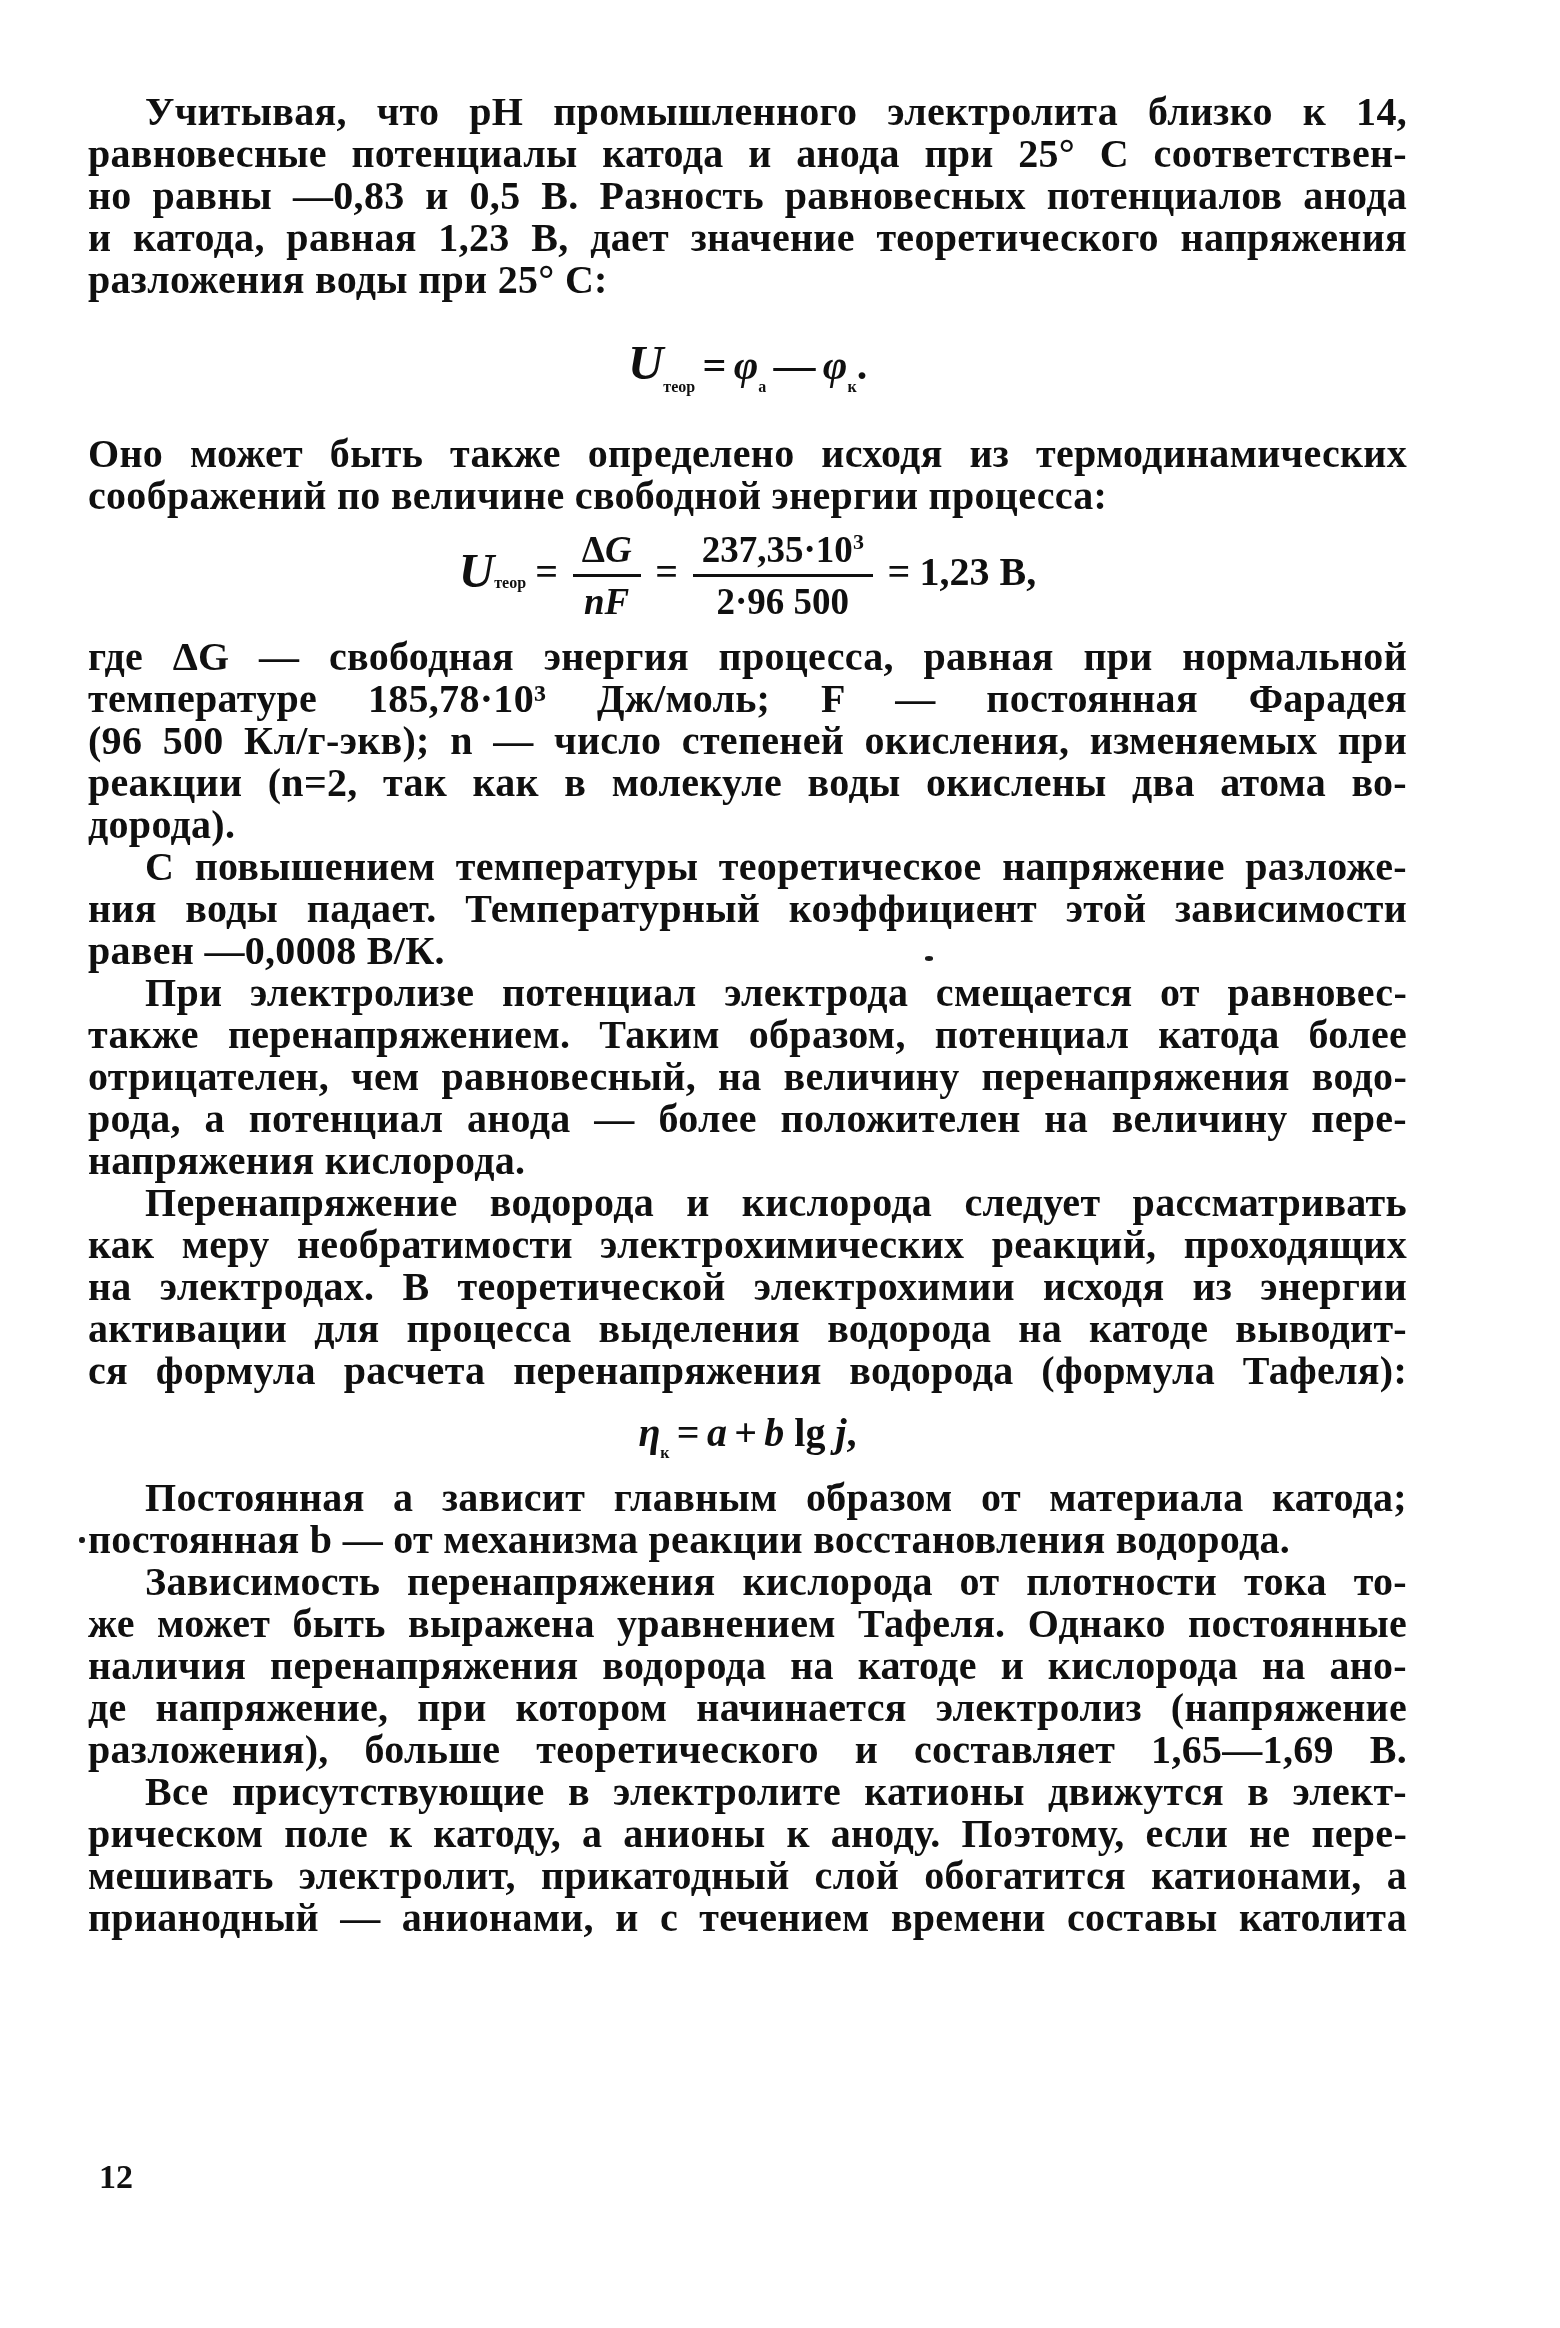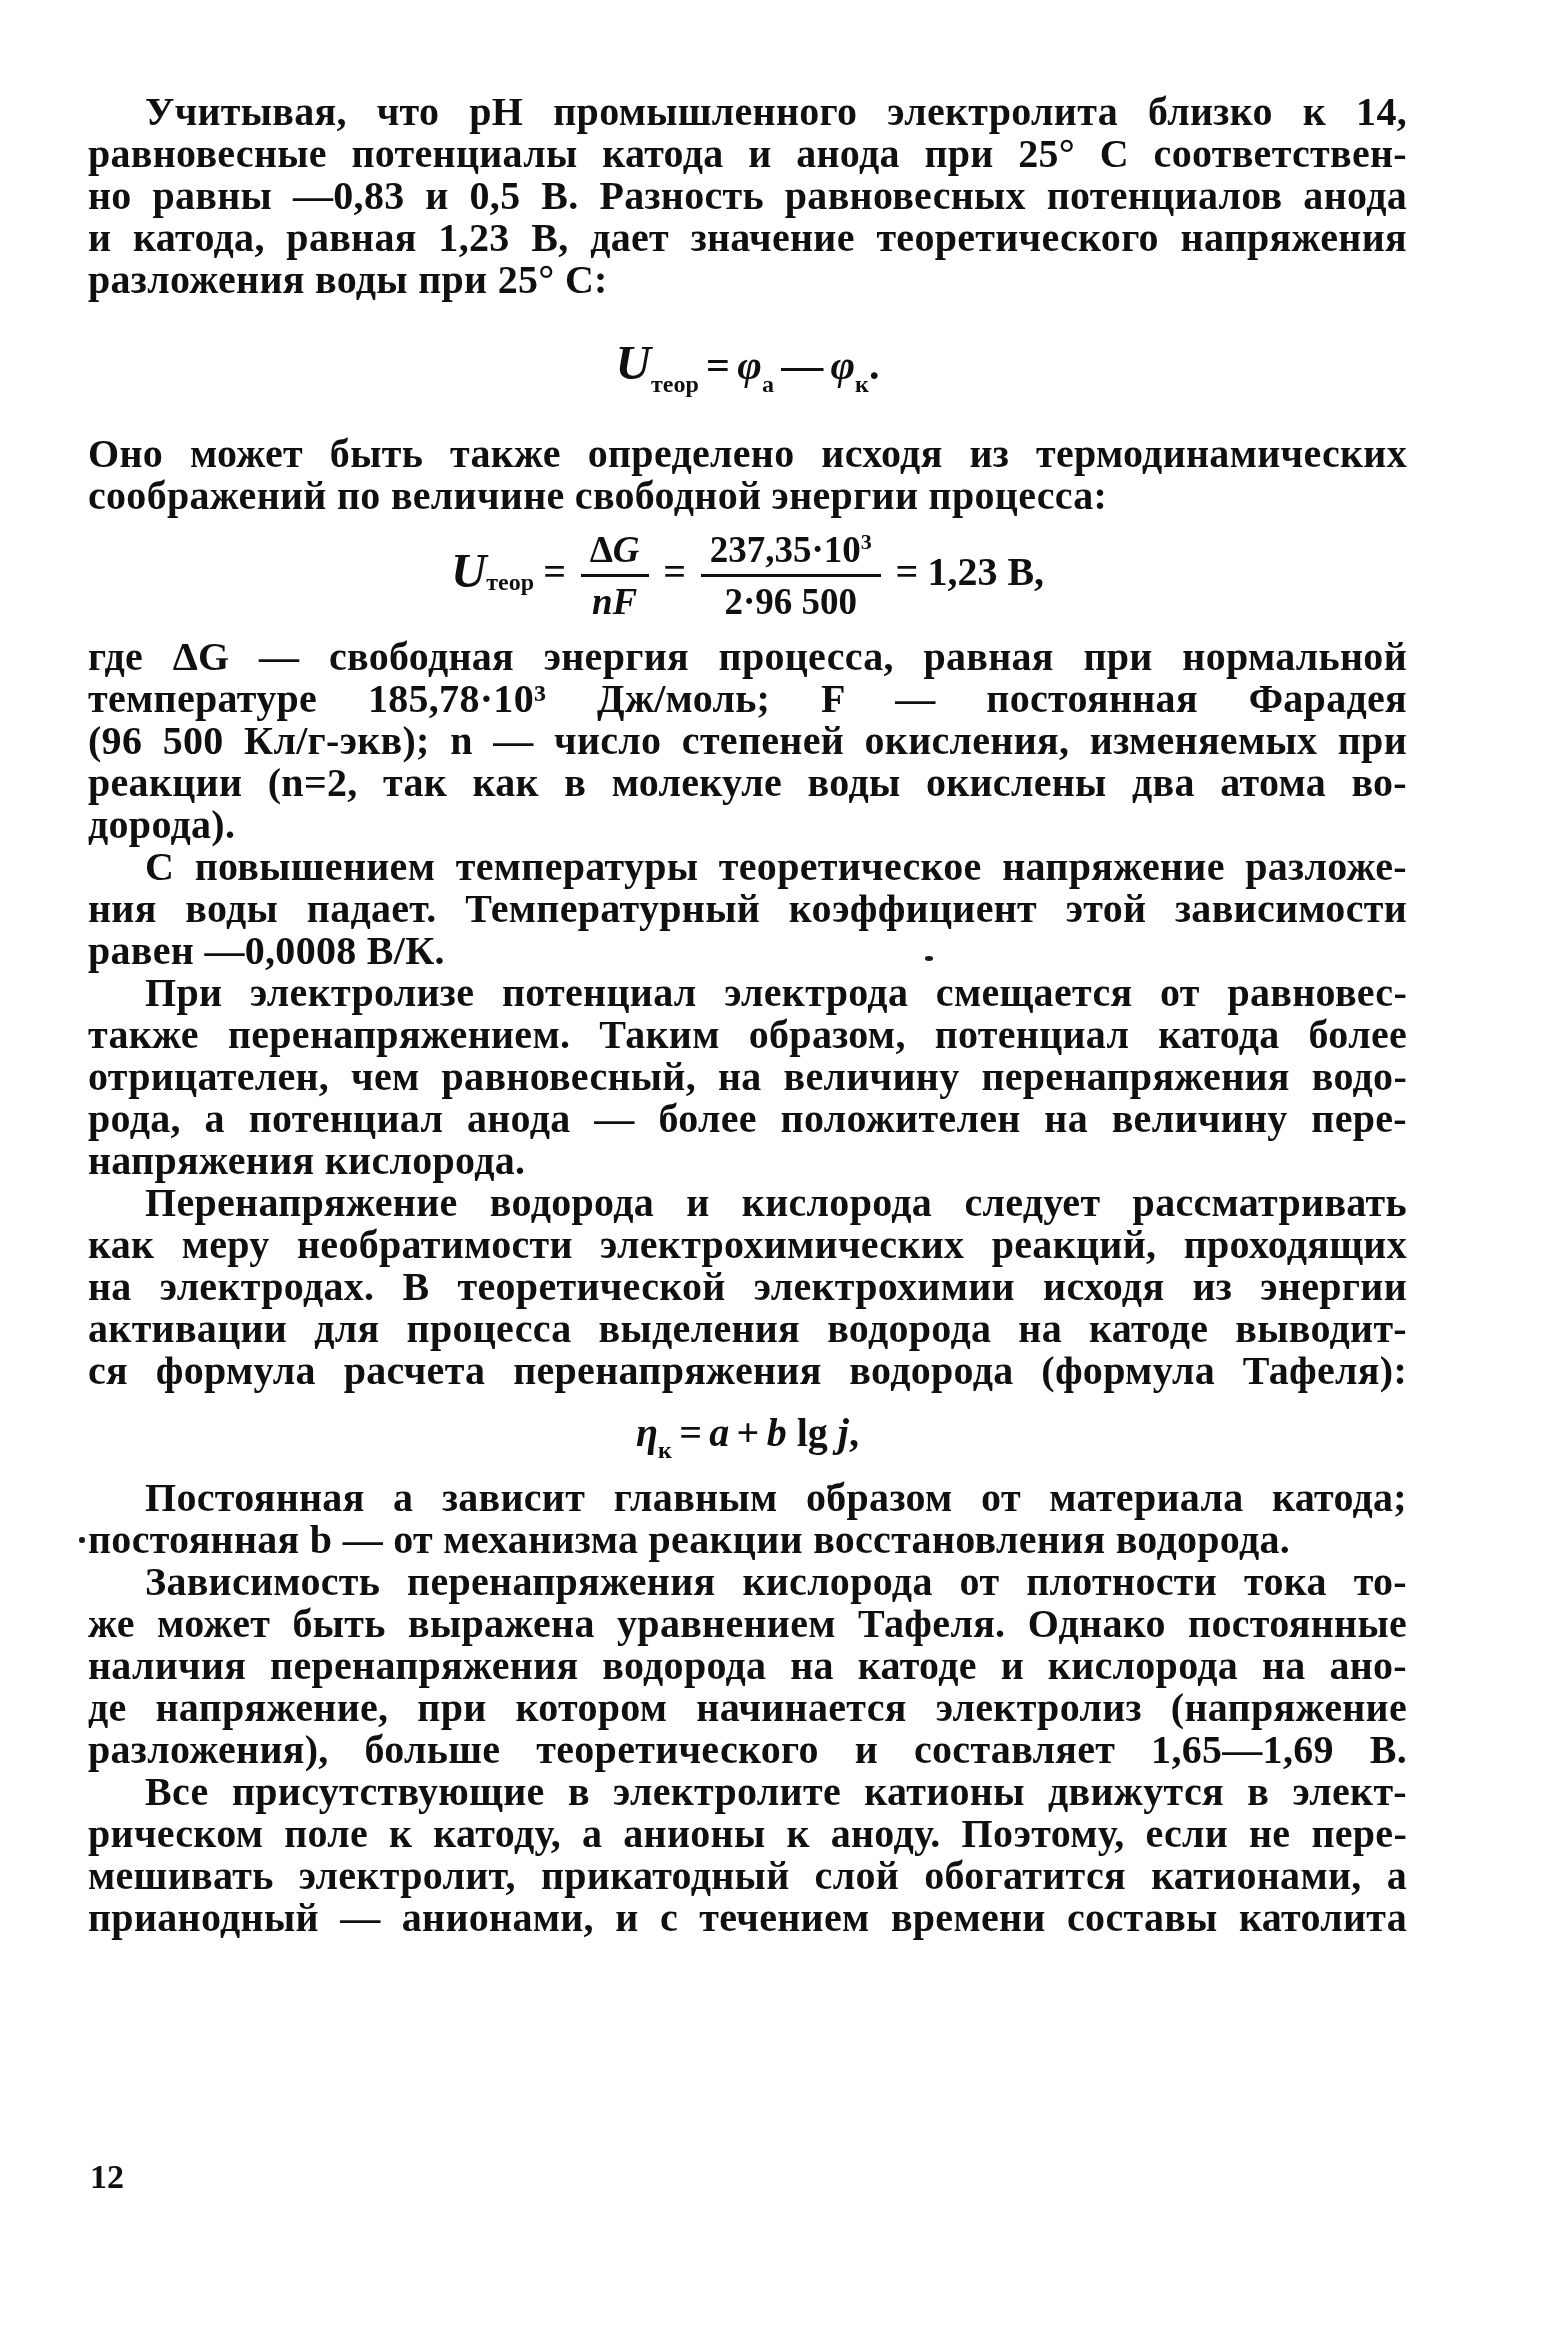--- a/index.html
+++ b/index.html
@@ -41,21 +41,21 @@
     text-align:center;
     font-size:42px;
     line-height:1.2;
   }
   .formula1{ margin:33px 0 40px; }
   .formula3{ margin:16.4px 0 20px; font-size:40px; }
   .fvar{ font-style:italic; }
   .fU{ font-style:italic; font-size:49px; }
   .fsub{
     font-style:normal;
-    font-size:24px;
+    font-size:16px;
     position:relative;
     top:12.8px;
     letter-spacing:0;
   }
   .fop{ margin:0 7.3px; }
   .formula2{
     margin:11px 0 12.8px;
     display:flex;
     justify-content:center;
     align-items:center;
@@ -83,21 +83,21 @@
   .fsup{
     font-size:22px;
     position:relative;
     top:-12.8px;
   }
   .feq{ margin:0 9.1px; position:relative; top:-3.7px; }
   .fres{ position:relative; top:-3.7px; }
 
   .pagenum{
     position:absolute;
-    left:90px;
+    left:99px;
     top:2158px;
     font-size:34px;
   }
 
   
   .speck{ position:absolute; background:#1a1a1a; border-radius:50%; }
   .speck.s1{ left:925px; top:956px; width:8.2px; height:4.6px; }
   .speck.s2{ left:79px; top:1537px; width:5.5px; height:6.4px; }
   .speck.s3{ left:827px; top:1485px; width:6.4px; height:3.7px; }
 </style>

